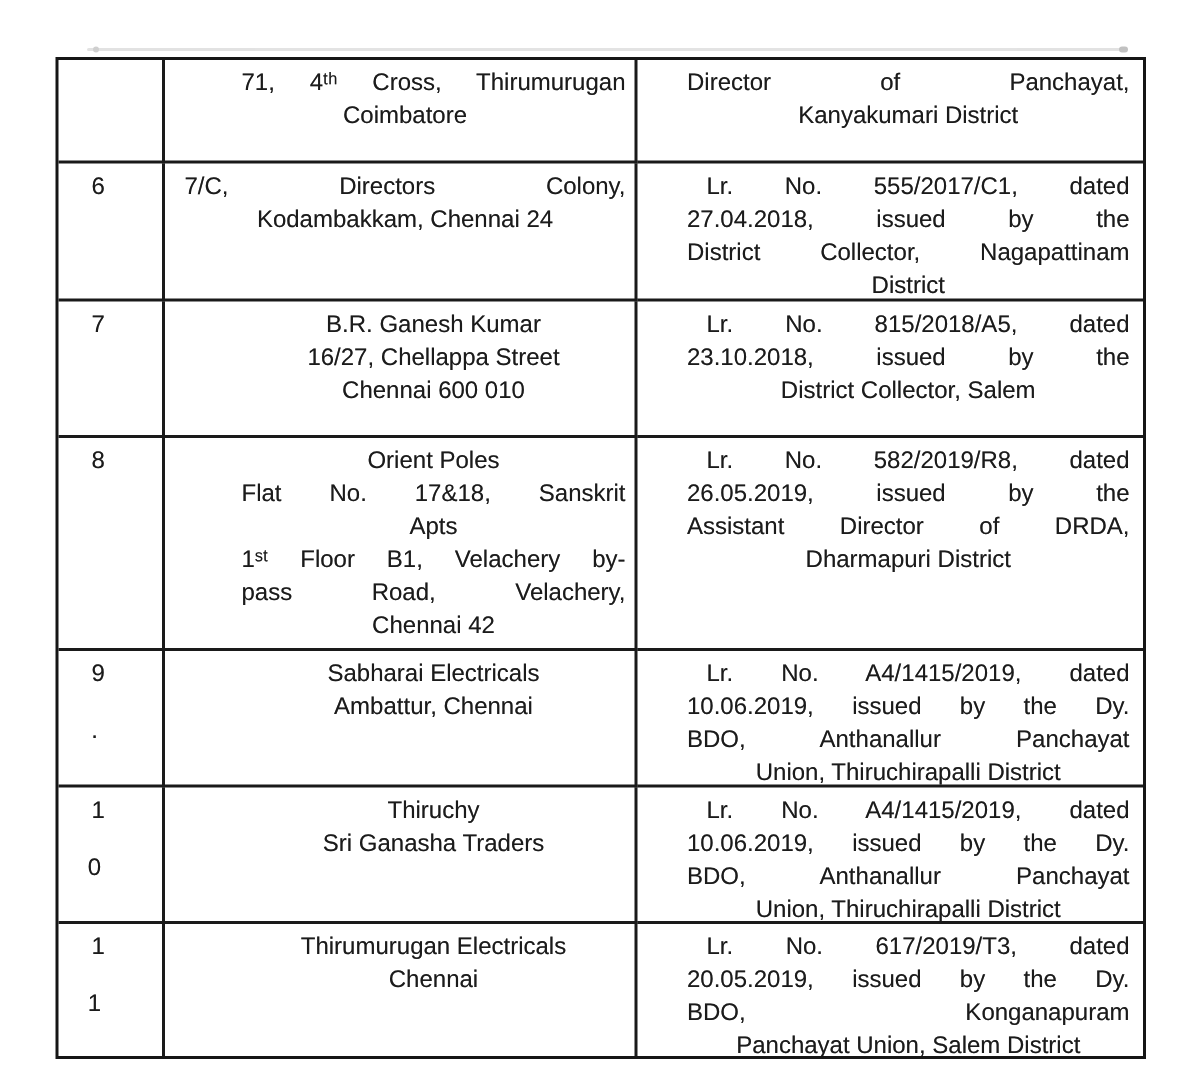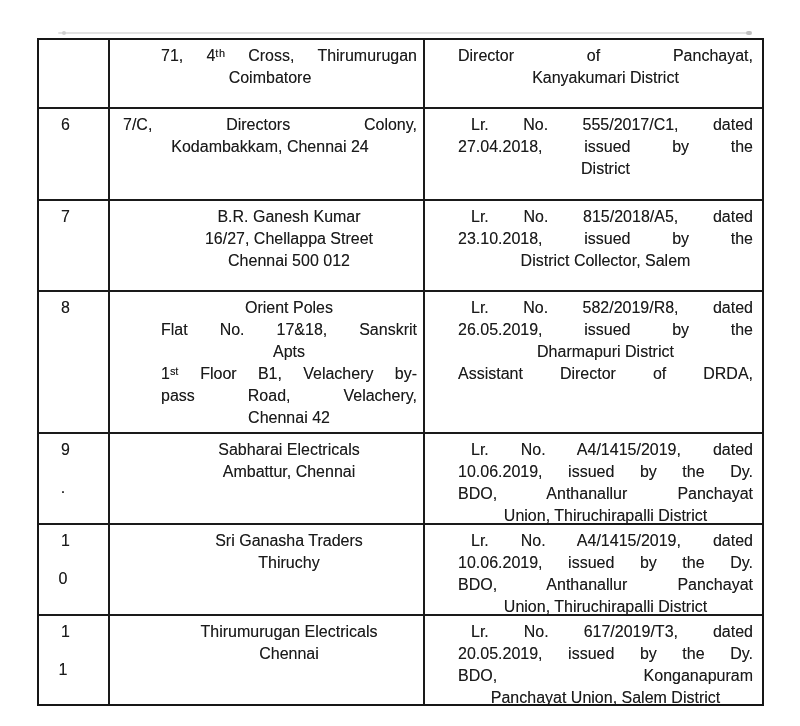--- a/index.html
+++ b/index.html
@@ -65,73 +65,74 @@
       <div class="cell c1">
         <div class="line">6</div>
       </div>
       <div class="cell c2">
         <div class="line stretch">7/C, Directors Colony,</div>
         <div class="line">Kodambakkam, Chennai 24</div>
       </div>
       <div class="cell c3">
         <div class="line indent stretch">Lr. No. 555/2017/C1, dated</div>
         <div class="line stretch">27.04.2018, issued by the</div>
+        <div class="line stretch">District Collector, Nagapattinam</div>
         <div class="line">District</div>
       </div>
       <div class="cell c1">
         <div class="line">7</div>
       </div>
       <div class="cell c2">
         <div class="line indent">B.R. Ganesh Kumar</div>
         <div class="line indent">16/27, Chellappa Street</div>
-        <div class="line indent">Chennai 500 012</div>
+        <div class="line indent">Chennai 600 010</div>
       </div>
       <div class="cell c3">
         <div class="line indent stretch">Lr. No. 815/2018/A5, dated</div>
         <div class="line stretch">23.10.2018, issued by the</div>
         <div class="line">District Collector, Salem</div>
       </div>
       <div class="cell c1">
         <div class="line">8</div>
       </div>
       <div class="cell c2">
         <div class="line indent">Orient Poles</div>
         <div class="line indent stretch">Flat No. 17&amp;18, Sanskrit</div>
         <div class="line indent">Apts</div>
         <div class="line indent stretch">1ˢᵗ Floor B1, Velachery by-</div>
         <div class="line indent stretch">pass Road, Velachery,</div>
         <div class="line indent">Chennai 42</div>
       </div>
       <div class="cell c3">
         <div class="line indent stretch">Lr. No. 582/2019/R8, dated</div>
         <div class="line stretch">26.05.2019, issued by the</div>
+        <div class="line stretch">Assistant Director of DRDA,</div>
         <div class="line">Dharmapuri District</div>
-        <div class="line stretch">Assistant Director of DRDA,</div>
       </div>
       <div class="cell c1">
         <div class="line">9</div>
         <div class="line">.</div>
       </div>
       <div class="cell c2">
         <div class="line indent">Sabharai Electricals</div>
         <div class="line indent">Ambattur, Chennai</div>
       </div>
       <div class="cell c3">
         <div class="line indent stretch">Lr. No. A4/1415/2019, dated</div>
         <div class="line stretch">10.06.2019, issued by the Dy.</div>
         <div class="line stretch">BDO, Anthanallur Panchayat</div>
         <div class="line">Union, Thiruchirapalli District</div>
       </div>
       <div class="cell c1">
         <div class="line">1</div>
         <div class="line">0</div>
       </div>
       <div class="cell c2">
+        <div class="line indent">Thiruchy</div>
         <div class="line indent">Sri Ganasha Traders</div>
-        <div class="line indent">Thiruchy</div>
       </div>
       <div class="cell c3">
         <div class="line indent stretch">Lr. No. A4/1415/2019, dated</div>
         <div class="line stretch">10.06.2019, issued by the Dy.</div>
         <div class="line stretch">BDO, Anthanallur Panchayat</div>
         <div class="line">Union, Thiruchirapalli District</div>
       </div>
       <div class="cell c1 last-row">
         <div class="line">1</div>
         <div class="line">1</div>

